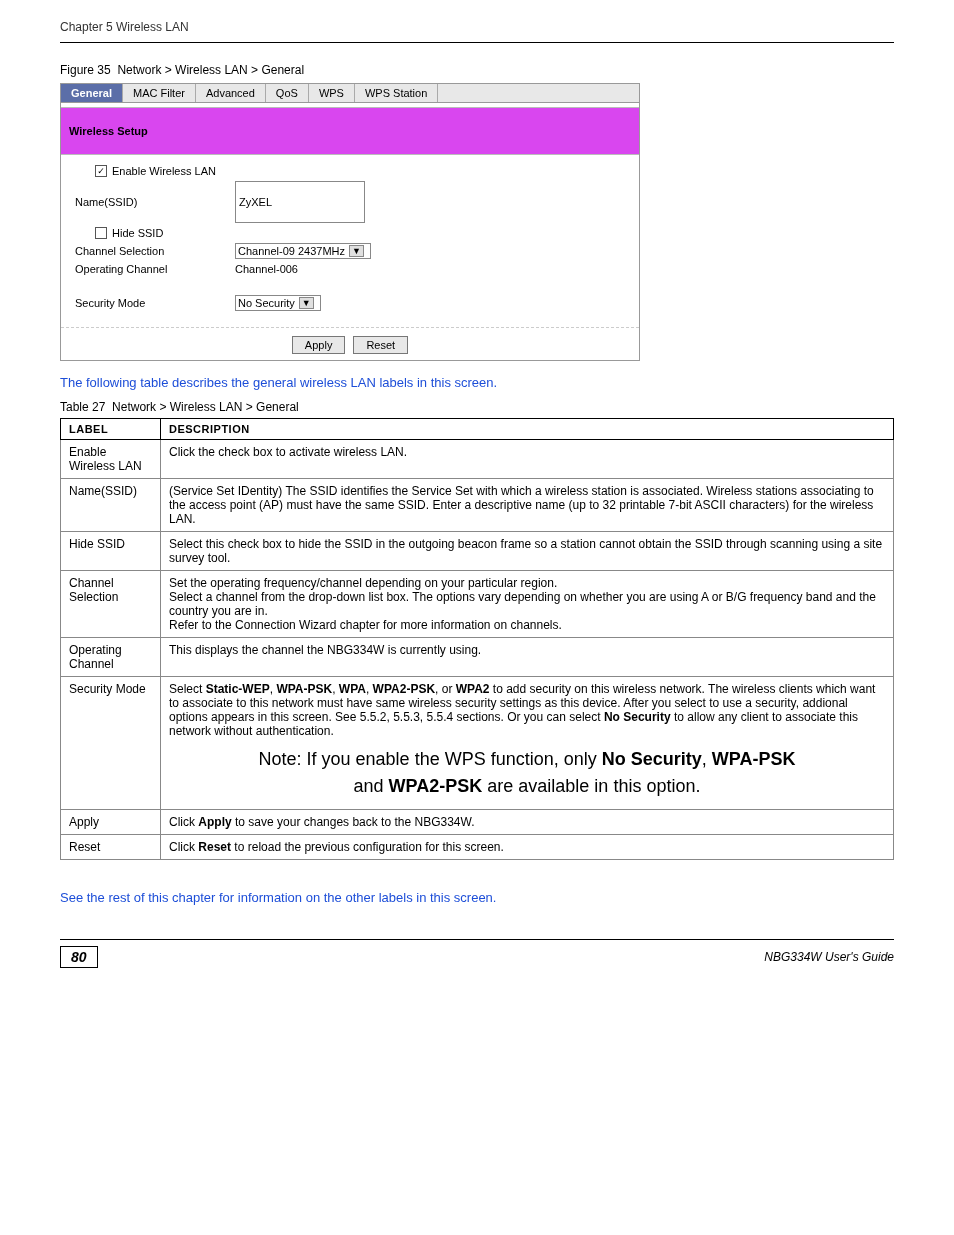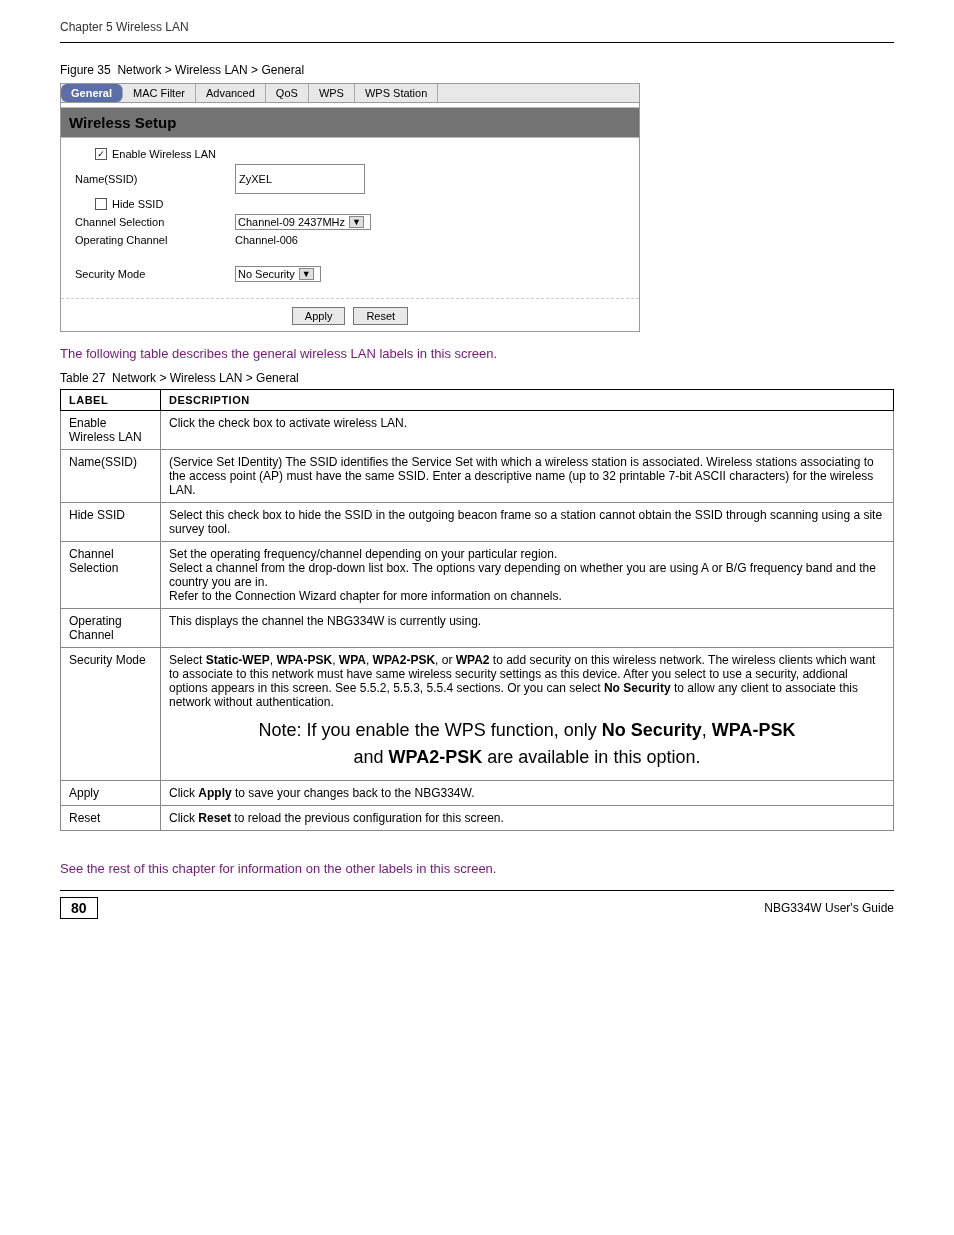--- a/index.html
+++ b/index.html
@@ -51,28 +51,27 @@
       font-size: 11px;
       border-right: 1px solid #aaa;
       cursor: pointer;
       color: #000;
       background: #e8e8e8;
     }
     .tab.active {
       background: #5b6ea8;
       color: #fff;
       font-weight: bold;
-      border-radius: 6px;
     }
 
     
     .ui-section-header {
-      background: #737373;
-      padding: 6px 8px;
-      font-size: 15px;
+      background: #d946ef;
+      padding: 17px 8px;
+      font-size: 11px;
       font-weight: bold;
       border-bottom: 1px solid #bbb;
       border-top: 1px solid #bbb;
       margin-top: 4px;
     }
 
     
     .ui-content {
       padding: 6px 14px;
     }
@@ -108,21 +107,21 @@
       margin-right: 5px;
       background: #fff;
     }
     .checkbox-sym.checked::after {
       content: '✓';
       font-size: 9px;
     }
 
     .ui-input {
       border: 1px solid #888;
-      padding: 8px 3px;
+      padding: 14px 3px;
       font-size: 11px;
       width: 130px;
     }
 
     .ui-select {
       border: 1px solid #888;
       padding: 1px 2px;
       font-size: 11px;
       background: #fff;
       display: inline-flex;
@@ -151,21 +150,21 @@
       font-size: 11px;
       border: 1px solid #777;
       background: #e8e8e8;
       cursor: pointer;
     }
 
     
     .body-text {
       font-size: 13px;
       margin-bottom: 10px;
-      color: #701a75;
+      color: #1d4ed8;
     }
 
     
     .table-caption {
       font-size: 12px;
       font-weight: bold;
       margin-bottom: 4px;
     }
     .table-caption span {
       font-weight: normal;
@@ -213,23 +212,24 @@
       padding: 2px 10px;
       font-weight: bold;
       font-size: 14px;
     }
 
     .footer-area {
       display: flex;
       justify-content: space-between;
       align-items: center;
       border-top: 1px solid #000;
-      margin-top: 14px;
+      margin-top: 34px;
       padding-top: 6px;
       font-size: 12px;
+      font-style: italic;
     }
   </style>
 </head>
 <body>
 
 <div class="page-header">
   <span>Chapter 5 Wireless LAN</span>
 </div>
 
 <div class="figure-caption">

